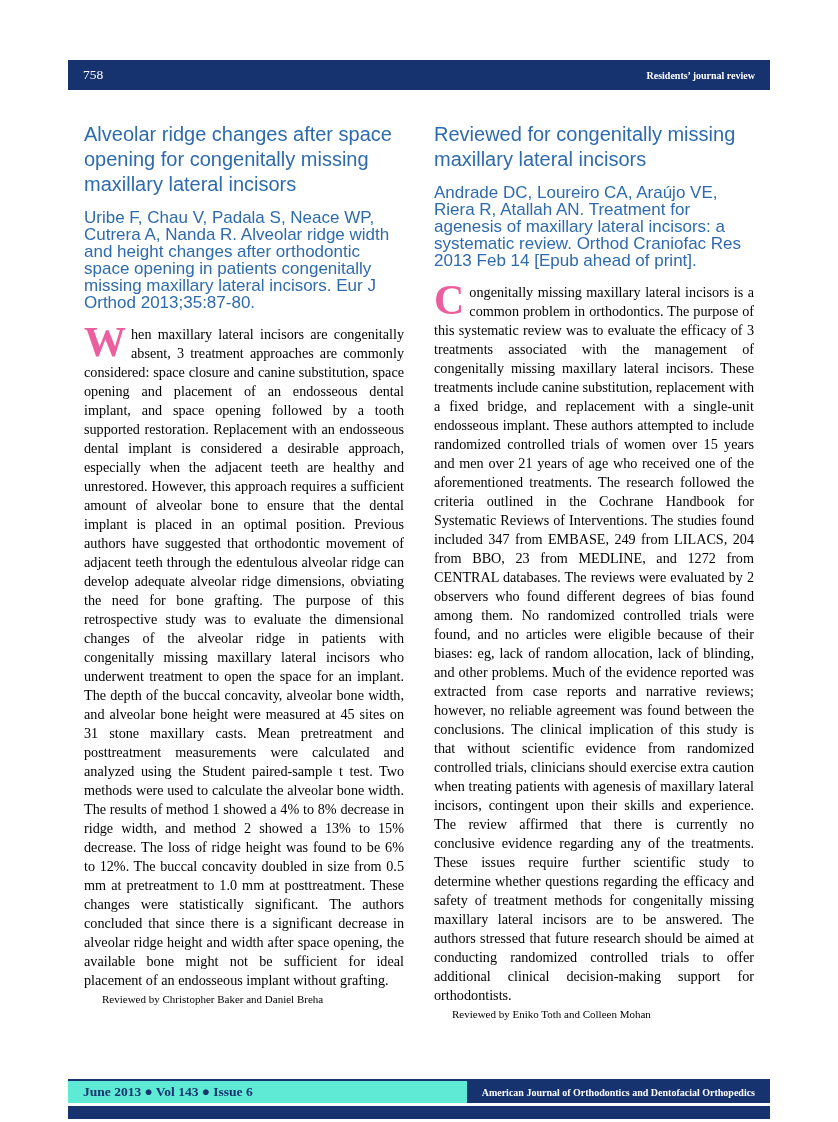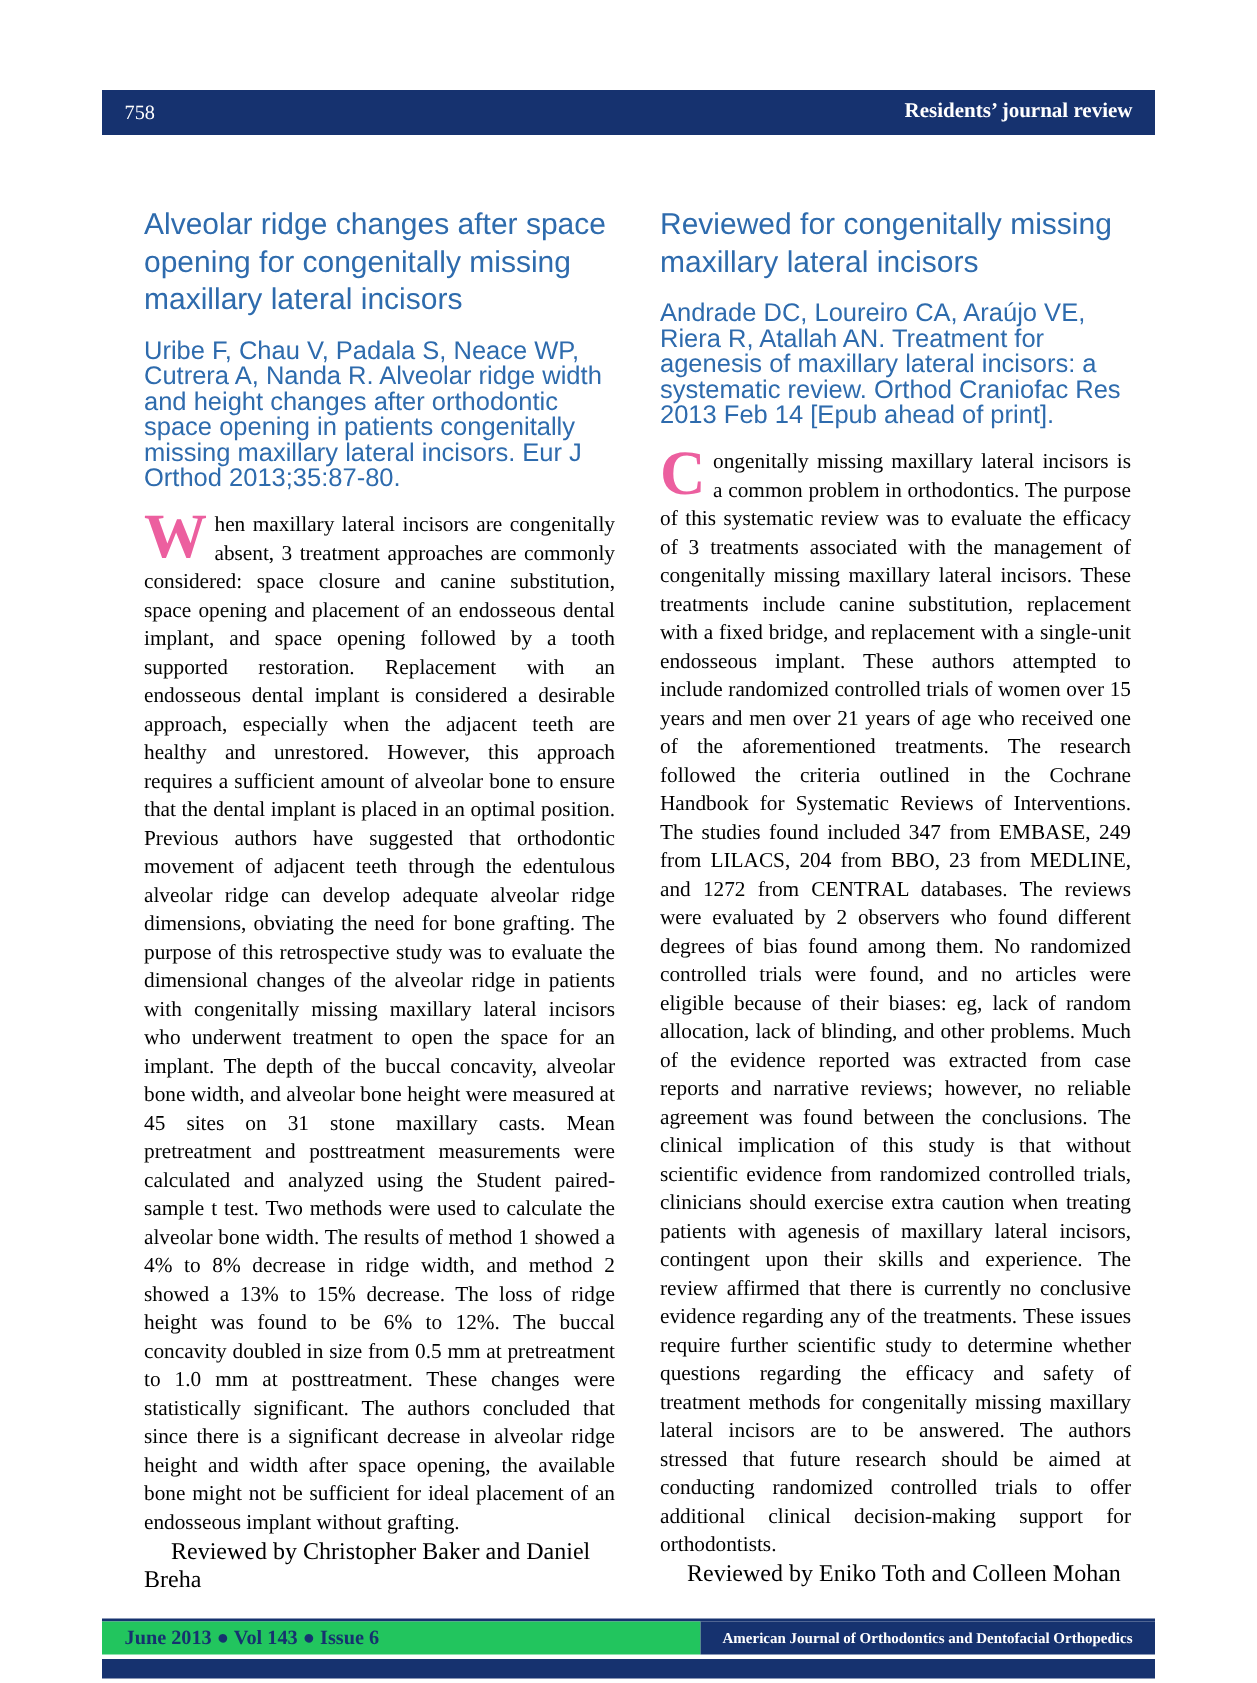--- a/index.html
+++ b/index.html
@@ -16,24 +16,24 @@
     color:#000;
     overflow:hidden;
   }
   .header-bar{
     position:absolute;top:60px;left:68px;right:68px;height:30px;
     background:var(--navy);color:#fff;
     display:flex;justify-content:space-between;align-items:center;
     padding:0 15px;box-sizing:border-box;
   }
   .page-number{font-size:13.5px;}
-  .section-title{font-size:14px;font-weight:bold;}
+  .section-title{font-size:10px;font-weight:bold;}
   .columns{
-    position:absolute;top:138px;left:84px;right:84px;
-    display:flex;gap:30px;margin-left:12px;
+    position:absolute;top:122px;left:84px;right:84px;
+    display:flex;gap:30px;
   }
   .column{flex:1;min-width:0;}
   .article-title{
     font-family:"Liberation Sans", sans-serif;
     color:var(--title-blue);
     font-size:20px;line-height:25px;font-weight:normal;
     margin:0 0 12px 0;
   }
   .citation{
     font-family:"Liberation Sans", sans-serif;
@@ -48,36 +48,36 @@
     margin:0;
   }
   .drop-cap{
     float:left;
     color:var(--pink);
     font-weight:bold;
     font-size:42px;line-height:33px;
     padding:1px 5px 0 0;
   }
   .reviewers{
-    font-size:16px;line-height:19px;
+    font-size:11px;line-height:19px;
     margin:0;text-indent:18px;
   }
   .footer{
     position:absolute;left:68px;right:68px;bottom:3px;
   }
   .footer-row{
     display:flex;height:22px;
     border-top:2px solid var(--navy);
   }
   .footer-left{
     flex:1;display:flex;align-items:center;
     padding-left:15px;
     color:var(--navy);
     font-weight:bold;font-size:13.5px;
-    background:#22c55e;
+    background:#5eead4;
   }
   .footer-right{
     display:flex;align-items:center;
     padding:0 15px;
     background:var(--navy);color:#fff;
     font-weight:bold;font-size:10px;
   }
   .footer-strip{
     height:13px;margin-top:3px;
     background:var(--navy);

